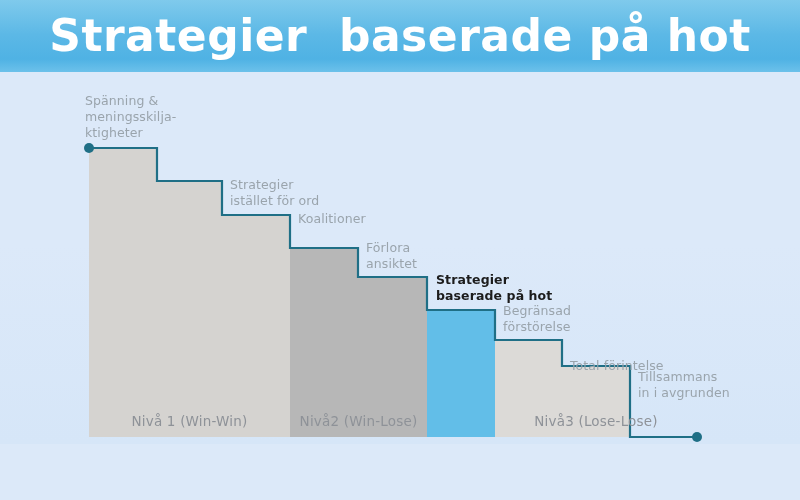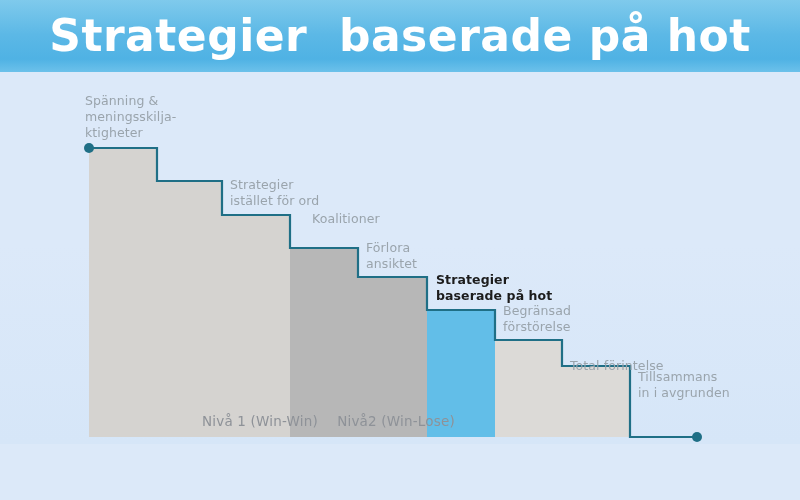--- a/index.html
+++ b/index.html
@@ -71,23 +71,22 @@
     color: #1c1c1c;
     font-weight: bold;
   }
 
   
   .band-label {
     position: absolute;
     color: #8e9298;
     font-family: "DejaVu Sans", sans-serif;
     font-size: 13.5px;
-    text-align: right;
+    text-align: center;
     letter-spacing: 0.2px;
-    margin-left: 28px;
   }
 </style>
 </head>
 <body>
 
 <div id="slide">
 
   <div id="header-band"></div>
   <div id="header-title">Strategier  baserade på hot</div>
 
@@ -113,28 +112,29 @@
 
       <circle cx="89" cy="76" r="5" fill="#1f6f86"></circle>
       <circle cx="697" cy="365" r="5" fill="#1f6f86"></circle>
     </svg>
 
     <div class="step-label" style="left:85px;  top:21px;">Spänning &amp;
 meningsskilja-
 ktigheter</div>
     <div class="step-label" style="left:230px; top:105px;">Strategier
 istället för ord</div>
-    <div class="step-label" style="left:298px; top:139px;margin-left:14px;">Koalitioner</div>
+    <div class="step-label" style="left:298px; top:139px;">Koalitioner</div>
     <div class="step-label" style="left:366px; top:168px;">Förlora
 ansiktet</div>
     <div class="step-label" style="left:503px; top:231px;">Begränsad
 förstörelse</div>
     <div class="step-label highlight" style="left:436px; top:200px;">Strategier
 baserade på hot</div>
     <div class="step-label" style="left:570px; top:286px;">Total förintelse</div>
     <div class="step-label" style="left:638px; top:297px;">Tillsammans
 in i avgrunden</div>
 
     <div class="band-label" style="left:89px;  top:341px; width:201px;">Nivå 1 (Win-Win)</div>
     <div class="band-label" style="left:290px; top:341px; width:137px;">Nivå2 (Win-Lose)</div>
+    <div class="band-label" style="left:495px; top:341px; width:202px;">Nivå3 (Lose-Lose)</div>
   </div>
 
 </div>
 
 </body></html>

